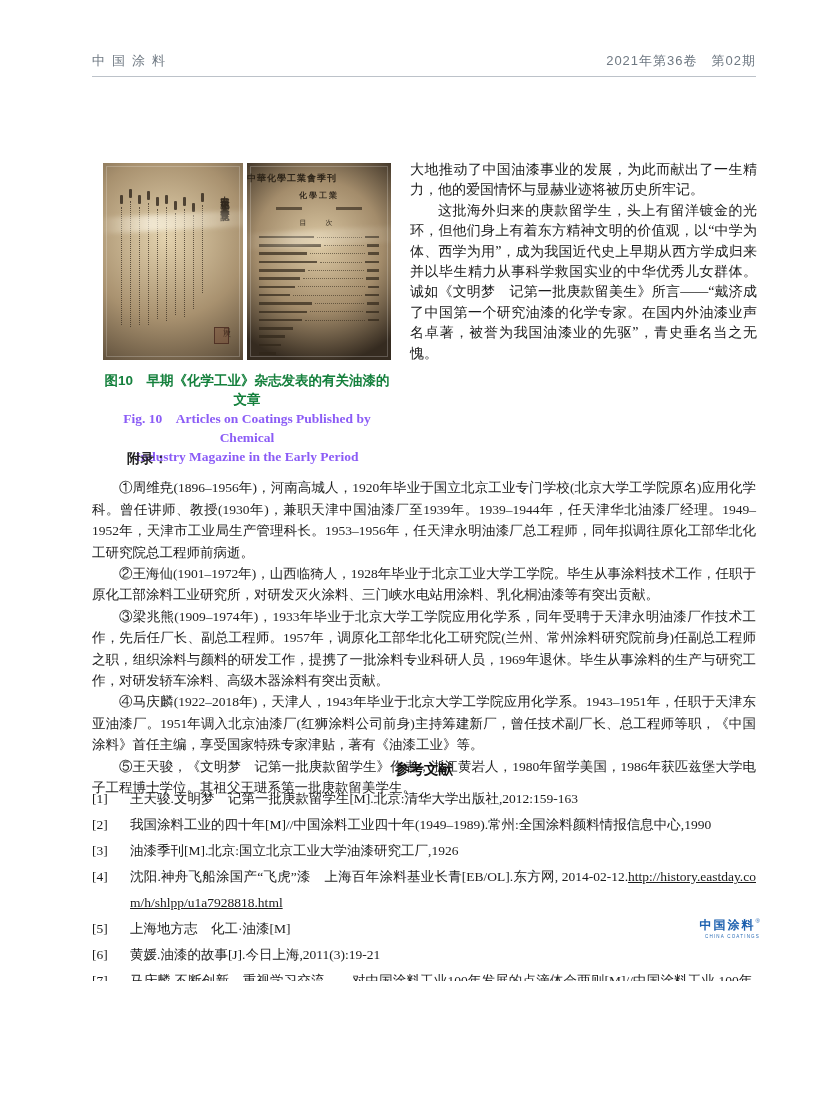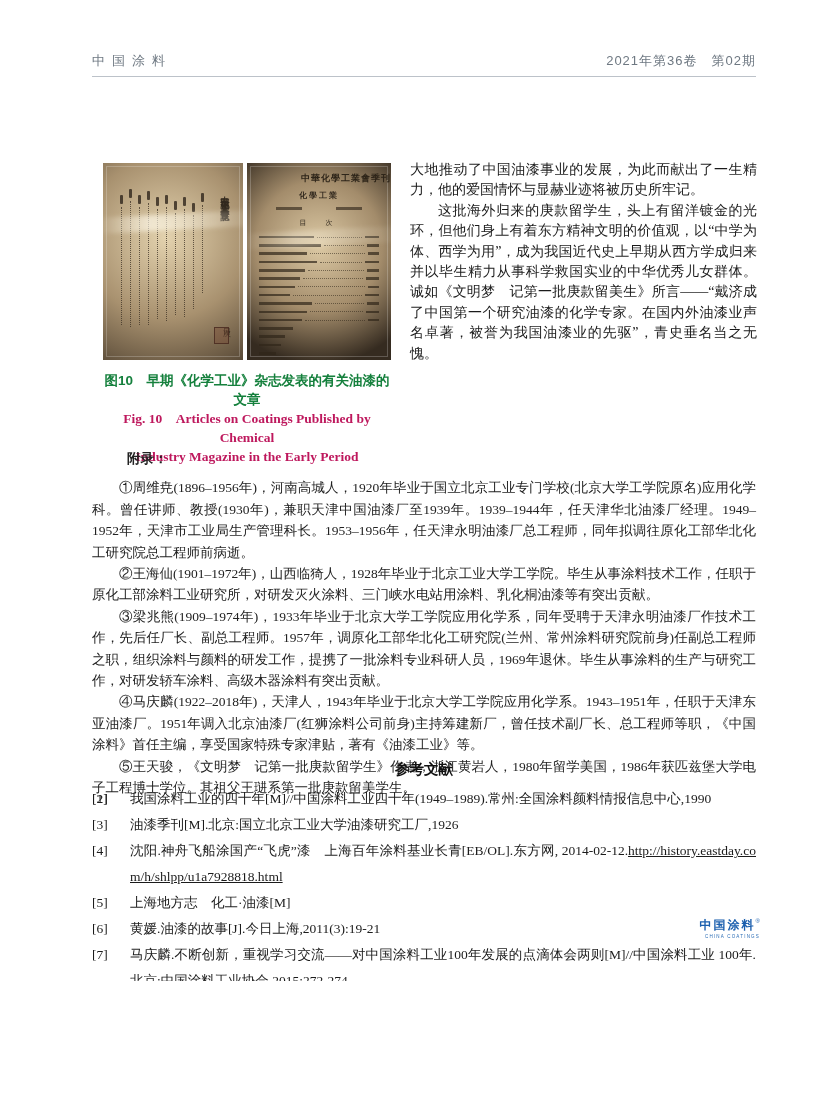--- a/index.html
+++ b/index.html
@@ -30,37 +30,37 @@
 
   .vtitle{position:absolute;right:12px;top:26px;writing-mode:vertical-rl;
           font-size:9px;letter-spacing:2px;color:#32291e;font-weight:bold;}
   .vtoc{position:absolute;right:12px;top:158px;writing-mode:vertical-rl;
         font-size:8px;letter-spacing:2px;color:#32291e;}
   .vcol{position:absolute;border-left:1px dotted rgba(58,47,35,0.75);}
   .vmark{position:absolute;width:3px;background:rgba(48,38,27,0.8);border-radius:1px;}
   .seal{position:absolute;right:14px;bottom:16px;width:13px;height:15px;
         border:1px solid rgba(70,40,30,0.8);background:rgba(120,70,50,0.35);}
 
-  .r-title{position:absolute;top:9px;left:0;right:0;text-align:right;
+  .r-title{position:absolute;top:9px;left:0;right:0;text-align:left;
            font-size:9px;font-weight:bold;letter-spacing:1px;color:#2e2519;}
   .r-sub{position:absolute;top:27px;left:0;right:0;text-align:center;
          font-size:8px;font-weight:bold;letter-spacing:2px;color:#32291e;}
   .r-vol{position:absolute;top:44px;left:20%;right:20%;display:flex;justify-content:space-between;}
   .r-vol i{display:block;height:3px;width:26px;background:rgba(50,40,28,0.65);}
   .r-toc{position:absolute;top:55px;left:0;right:0;text-align:center;
          font-size:7px;letter-spacing:6px;color:#32291e;}
   .r-rows{position:absolute;top:70px;left:12px;right:12px;}
   .r-row{display:flex;align-items:center;height:8.3px;}
   .r-row .lbar{height:2.5px;background:rgba(48,38,26,0.7);}
   .r-row .leader{flex:1;border-bottom:1px dotted rgba(48,38,26,0.55);margin:0 3px;}
   .r-row .rbar{height:2.5px;background:rgba(48,38,26,0.7);}
 
   .caption{margin-top:11px;text-align:center;line-height:19px;}
   .caption-zh{font-family:"Liberation Sans", sans-serif;font-weight:bold;font-size:13.5px;color:#15803d;}
-  .caption-en{font-weight:bold;font-size:13.5px;color:#be185d;}
+  .caption-en{font-weight:bold;font-size:13.5px;color:#8b5cf6;}
 
   
   .right-col{position:absolute;left:410px;top:160px;width:347px;
              font-size:14px;line-height:20.4px;text-align:justify;color:#1b1b1b;}
   .right-col p{margin:0;}
   .right-col p.indent{text-indent:2em;}
 
   
   .appendix{position:absolute;left:92px;top:440px;width:664px;
             font-size:13.5px;line-height:21.4px;text-align:justify;color:#222;}
@@ -232,20 +232,21 @@
     <p class="item">②王海仙(1901–1972年)，山西临猗人，1928年毕业于北京工业大学工学院。毕生从事涂料技术工作，任职于原化工部涂料工业研究所，对研发灭火涂料、三门峡水电站用涂料、乳化桐油漆等有突出贡献。</p>
     <p class="item">③梁兆熊(1909–1974年)，1933年毕业于北京大学工学院应用化学系，同年受聘于天津永明油漆厂作技术工作，先后任厂长、副总工程师。1957年，调原化工部华北化工研究院(兰州、常州涂料研究院前身)任副总工程师之职，组织涂料与颜料的研发工作，提携了一批涂料专业科研人员，1969年退休。毕生从事涂料的生产与研究工作，对研发轿车涂料、高级木器涂料有突出贡献。</p>
     <p class="item">④马庆麟(1922–2018年)，天津人，1943年毕业于北京大学工学院应用化学系。1943–1951年，任职于天津东亚油漆厂。1951年调入北京油漆厂(红狮涂料公司前身)主持筹建新厂，曾任技术副厂长、总工程师等职，《中国涂料》首任主编，享受国家特殊专家津贴，著有《油漆工业》等。</p>
     <p class="item">⑤王天骏，《文明梦　记第一批庚款留学生》作者，浙江黄岩人，1980年留学美国，1986年获匹兹堡大学电子工程博士学位。其祖父王琎系第一批庚款留美学生。</p>
   </div>
 
   <div class="references">
     <p class="ref-title">参考文献</p>
     <p class="ref">
       <span class="no">[1]</span>
+      <span>王天骏.文明梦　记第一批庚款留学生[M].北京:清华大学出版社,2012:159-163</span>
     </p>
     <p class="ref">
       <span class="no">[2]</span>
       <span>我国涂料工业的四十年[M]//中国涂料工业四十年(1949–1989).常州:全国涂料颜料情报信息中心,1990</span>
     </p>
     <p class="ref">
       <span class="no">[3]</span>
       <span>油漆季刊[M].北京:国立北京工业大学油漆研究工厂,1926</span>
     </p>
     <p class="ref">

